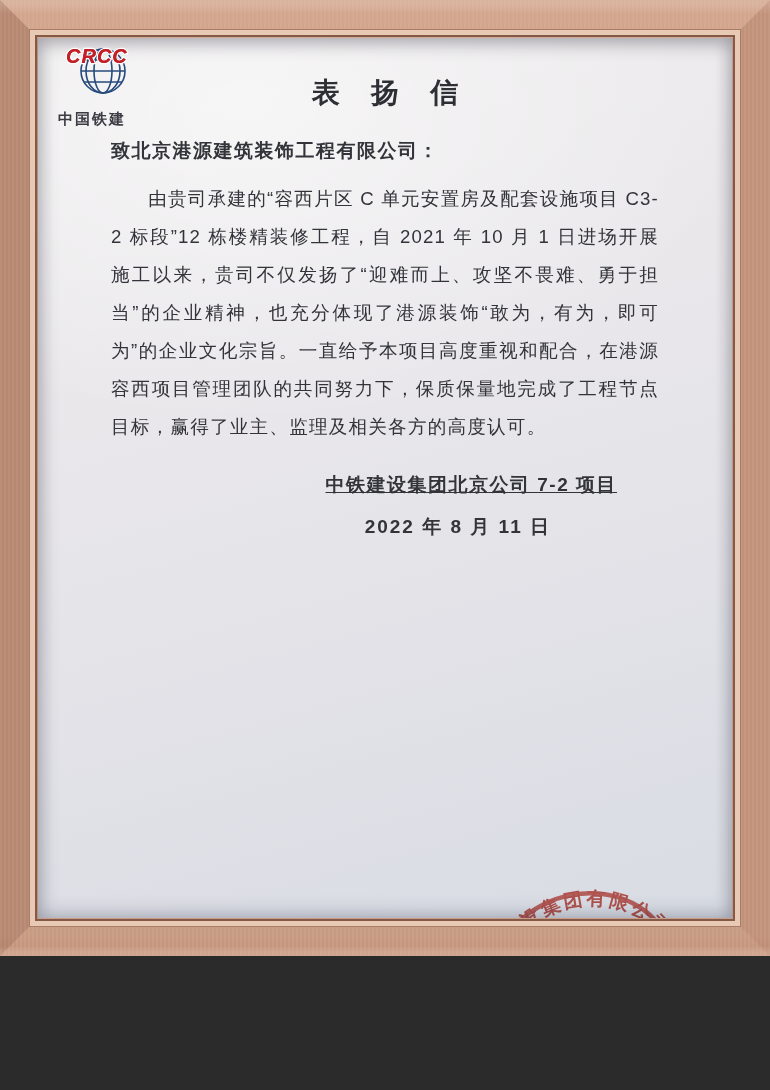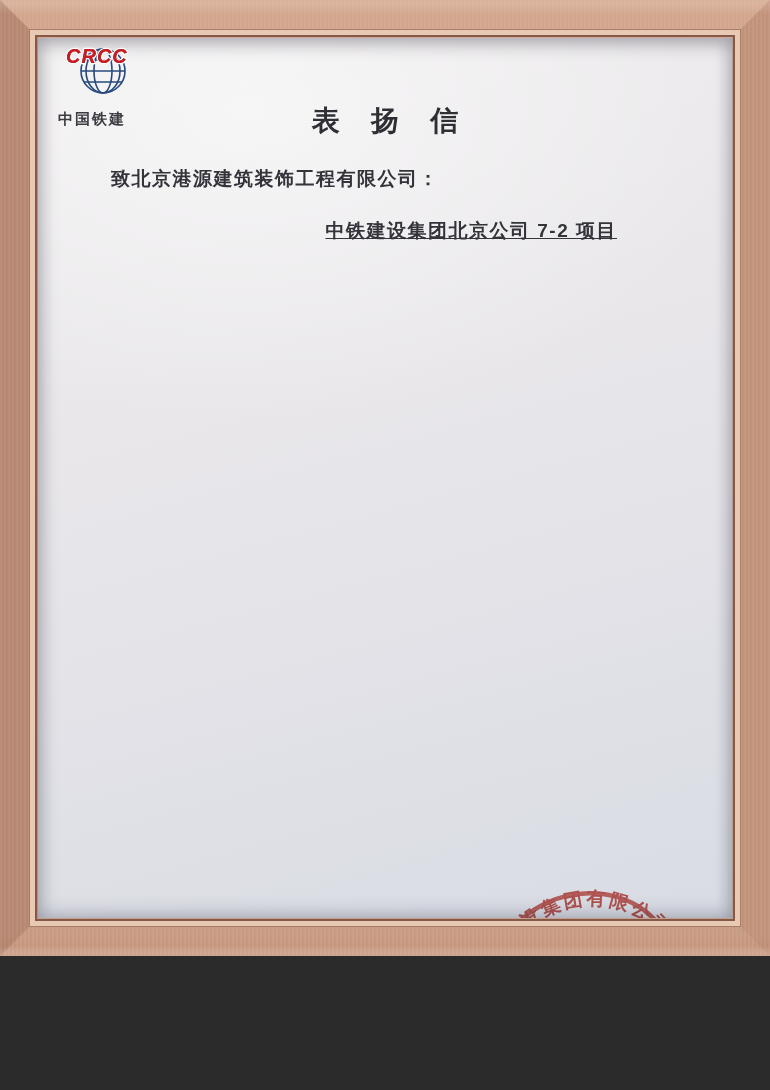--- a/index.html
+++ b/index.html
@@ -74,21 +74,21 @@
     font-size: 15px;
     font-weight: 700;
     letter-spacing: 2px;
     color: #3b3b42;
   }
 
   
   .content {
     position: absolute;
     inset: 0;
-    padding: 64px 73px 0 73px;
+    padding: 36px 73px 0 73px;
     color: #33343a;
   }
   .title {
     margin: 0 0 26px 0;
     text-align: center;
     font-size: 28px;
     font-weight: 700;
     letter-spacing: .42em;
     text-indent: .42em;
     color: #2e2f34;
@@ -165,23 +165,25 @@
           <text x="8" y="19" font-family="Liberation Sans, sans-serif" font-size="20" font-weight="bold" font-style="italic" fill="#c22026" stroke="#ffffff" stroke-width="2.6" paint-order="stroke" letter-spacing="1">CRCC</text>
           <text x="8" y="19" font-family="Liberation Sans, sans-serif" font-size="20" font-weight="bold" font-style="italic" fill="#c22026" letter-spacing="1">CRCC</text>
         </svg>
       </div>
       <div class="logo-name">中国铁建</div>
     </div>
 
     <div class="content">
       <h1 class="title">表 扬 信</h1>
       <p class="salutation">致北京港源建筑装饰工程有限公司：</p>
+      <p class="para">由贵司承建的“容西片区 C 单元安置房及配套设施项目 C3-2 标段”12 栋楼精装修工程，自 2021 年 10 月 1 日进场开展施工以来，贵司不仅发扬了“迎难而上、攻坚不畏难、勇于担当”的企业精神，也充分体现了港源装饰“敢为，有为，即可为”的企业文化宗旨。一直给予本项目高度重视和配合，在港源容西项目管理团队的共同努力下，保质保量地完成了工程节点目标，赢得了业主、监理及相关各方的高度认可。</p>
 
       <div class="signoff">
         <div class="signature">中铁建设集团北京公司 7-2 项目</div>
+        <div class="date">2022 年 8 月 11 日</div>
       </div>
     </div>
 
     <div class="stamp">
       <svg width="212" height="192" viewBox="0 0 212 192">
         <defs>
           <path id="arcTop" d="M 16 108 A 90 78 0 0 1 196 108" fill="none"></path>
         </defs>
         <ellipse cx="106" cy="96" rx="90" ry="78" fill="none" stroke="#c23a31" stroke-width="4.5" opacity=".9"></ellipse>
         <text font-family="Liberation Sans, sans-serif" font-size="19" font-weight="bold" fill="#c23a31" letter-spacing="3">

